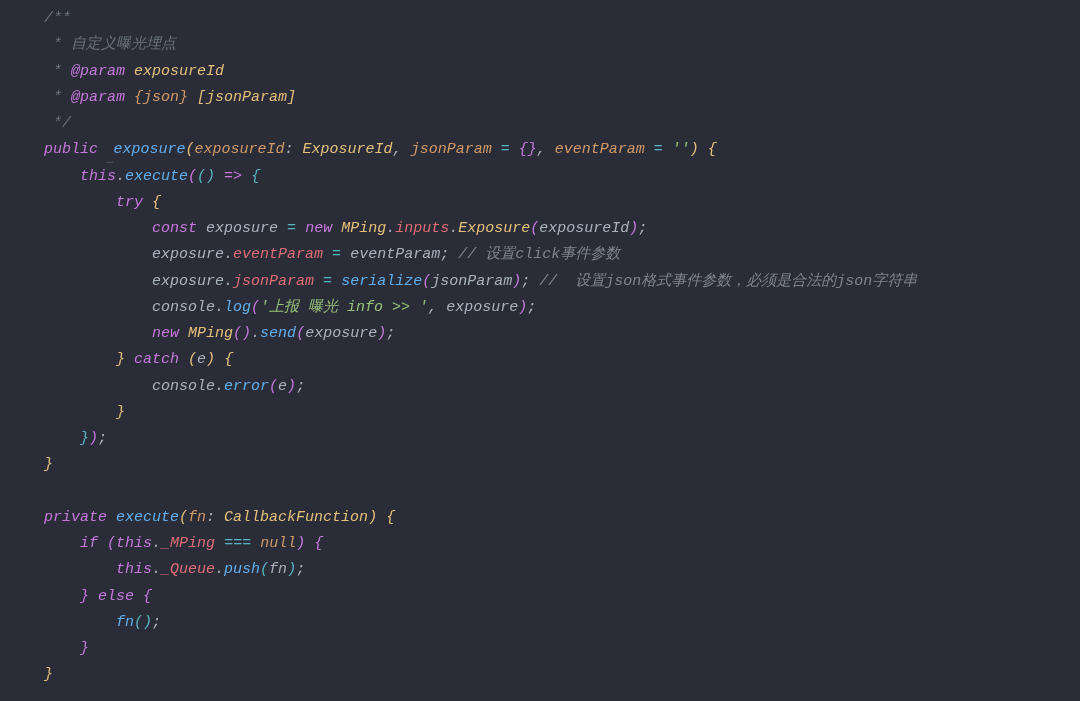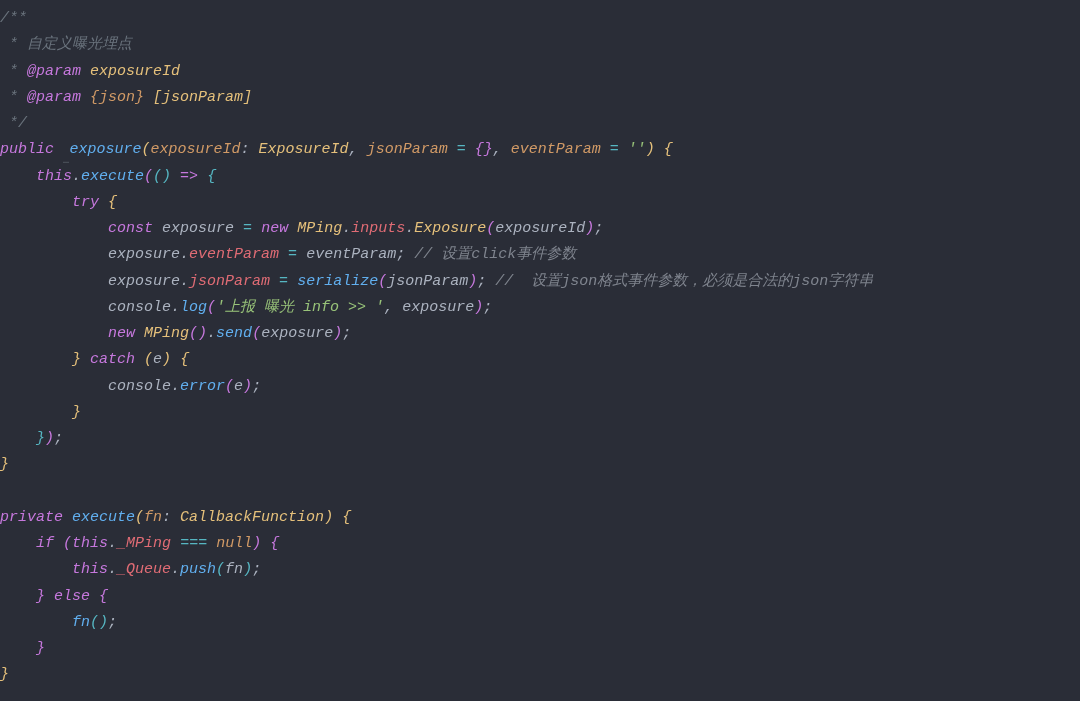--- a/index.html
+++ b/index.html
@@ -10,20 +10,21 @@
     font-style: italic;
     line-height: 1.75;
     color: #abb2bf;
     padding: 6px 0 10px 0;
     width: 1080px;
     height: 701px;
     overflow: hidden;
   }
   .code {
     white-space: pre;
+    padding-left: 44px;
   }
 
   
   .c   { color: #6a737d; font-style: italic; } 
   .ci  { color: #7f848e; font-style: italic; } 
   .kw  { color: #c678dd; } 
   .kw2 { color: #c678dd; font-style: italic; } 
   .fn  { color: #61afef; } 
   .prm { color: #d19a66; font-style: italic; } 
   .typ { color: #e5c07b; } 

